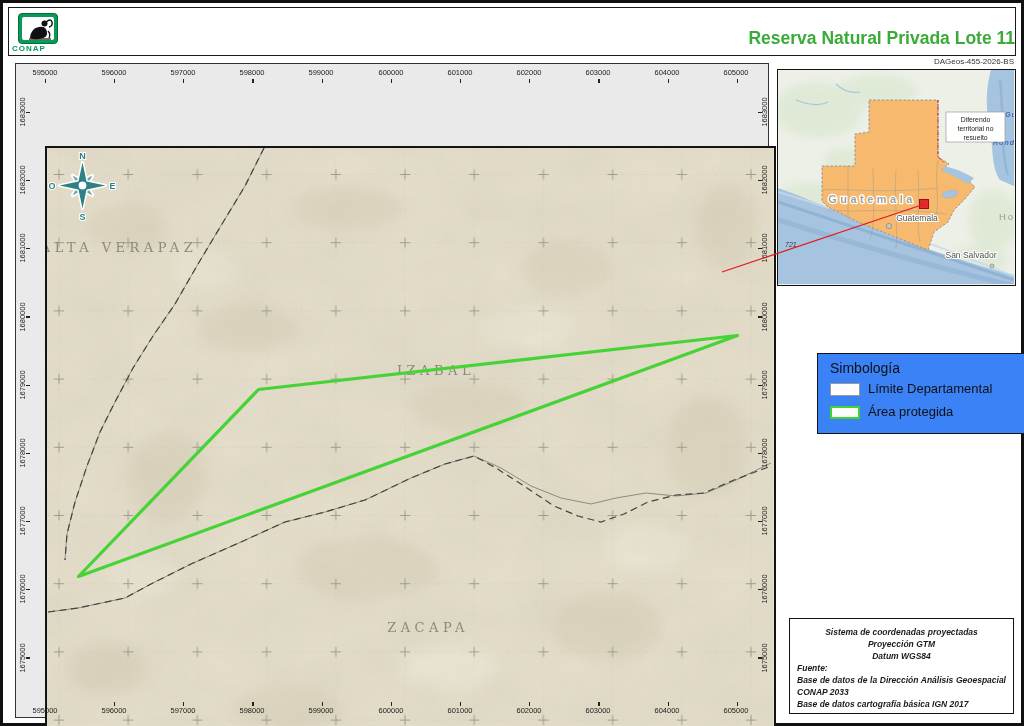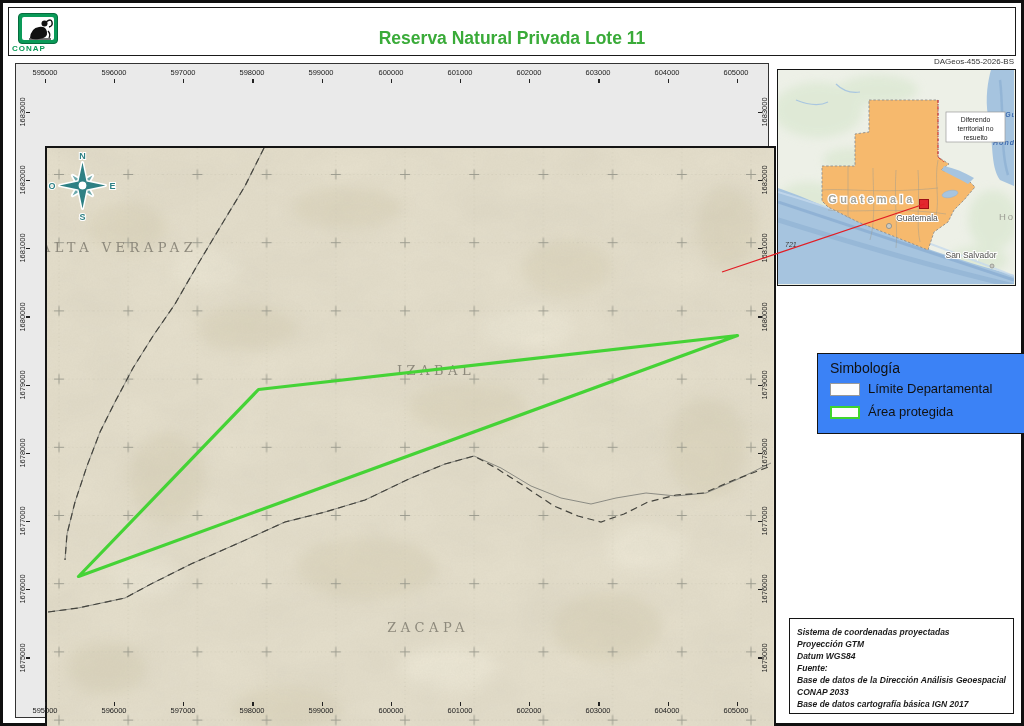--- a/index.html
+++ b/index.html
@@ -7,21 +7,21 @@
         box-shadow:inset 0 0 0 3px #101010;overflow:hidden;
         font-family:"Liberation Sans",sans-serif;}
   
   .header-box{position:absolute;left:8px;top:7px;width:1008px;height:49px;
               border:1.5px solid #1a1a1a;background:#fff;box-sizing:border-box;}
   .logo{position:absolute;left:18px;top:13px;width:40px;height:31px;background:#0a9a58;
         border-radius:4px;border:1.5px solid #066b3d;box-sizing:border-box;}
   .logo-inner{position:absolute;left:3px;top:3px;right:3px;bottom:3px;background:#fff;border-radius:2px;}
   .logo-text{position:absolute;left:12px;top:44px;width:52px;
              font-size:8px;font-weight:bold;letter-spacing:1px;color:#0a9a58;}
-  .map-title{position:absolute;left:0;right:0;top:20px;text-align:center;
+  .map-title{position:absolute;left:0;right:0;top:20px;text-align:right;
              font-size:17.5px;font-weight:bold;color:#3aab39;}
   .doc-code{position:absolute;right:10px;top:57px;font-size:8px;color:#333;}
   
   .map-frame{position:absolute;left:15px;top:63px;width:754px;height:655px;
              border:1px solid #333;background:#eaeaea;box-sizing:border-box;}
   .map-view{position:absolute;left:29px;top:82px;width:731px;height:621px;
             border:2.5px solid #141414;background:#e7e1ce;box-sizing:border-box;overflow:hidden;}
   .coord{position:absolute;font-size:7.5px;color:#222;white-space:nowrap;z-index:5;}
   .tickbar{position:absolute;z-index:4;}
   
@@ -31,21 +31,21 @@
               border:1.5px solid #141414;background:#3b82f6;box-sizing:border-box;}
   .legend-title{position:absolute;left:12px;top:6px;font-size:14px;color:#111;}
   .legend-item{position:absolute;left:12px;height:16px;display:flex;align-items:flex-end;}
   .sw{width:30px;height:13px;background:#fdfdfd;border:1px solid #999;box-sizing:border-box;margin-right:8px;}
   .sw.green{border:2.5px solid #3fd42e;}
   .legend-label{font-size:13px;color:#111;}
   .meta-box{position:absolute;left:789px;top:618px;width:225px;height:96px;
             border:1.5px solid #141414;background:#fff;box-sizing:border-box;
             padding:7px 7px 0 7px;font-size:8.5px;font-weight:bold;font-style:italic;
             color:#1a1a1a;line-height:12px;}
-  .m-center{}
+  .m-center{text-align:center;}
   .m-left{text-align:left;}
   .m-just{text-align:justify;text-align-last:justify;}
   .overlay{position:absolute;left:0;top:0;z-index:60;pointer-events:none;}
   svg text{font-family:"Liberation Sans",sans-serif;}
   text.region{font-family:"DejaVu Serif",serif;letter-spacing:4.5px;fill:#8d897c;font-size:13px;}
 </style>
 </head>
 <body>
 
 <div class="page">

